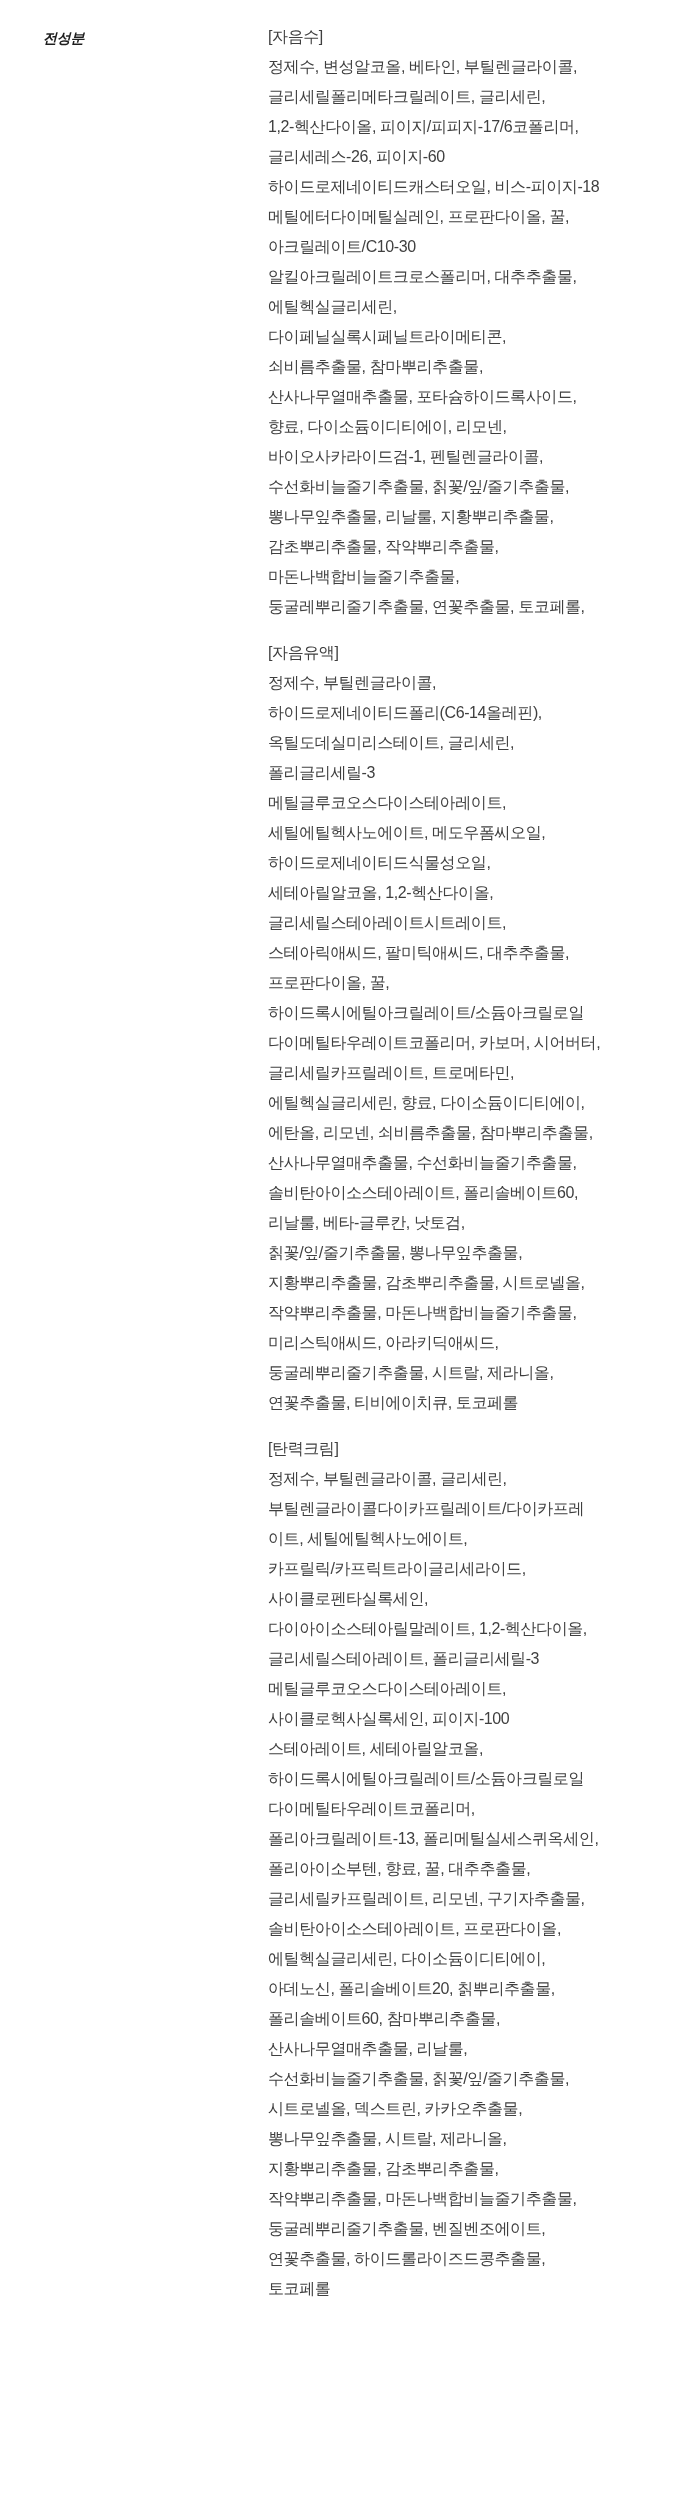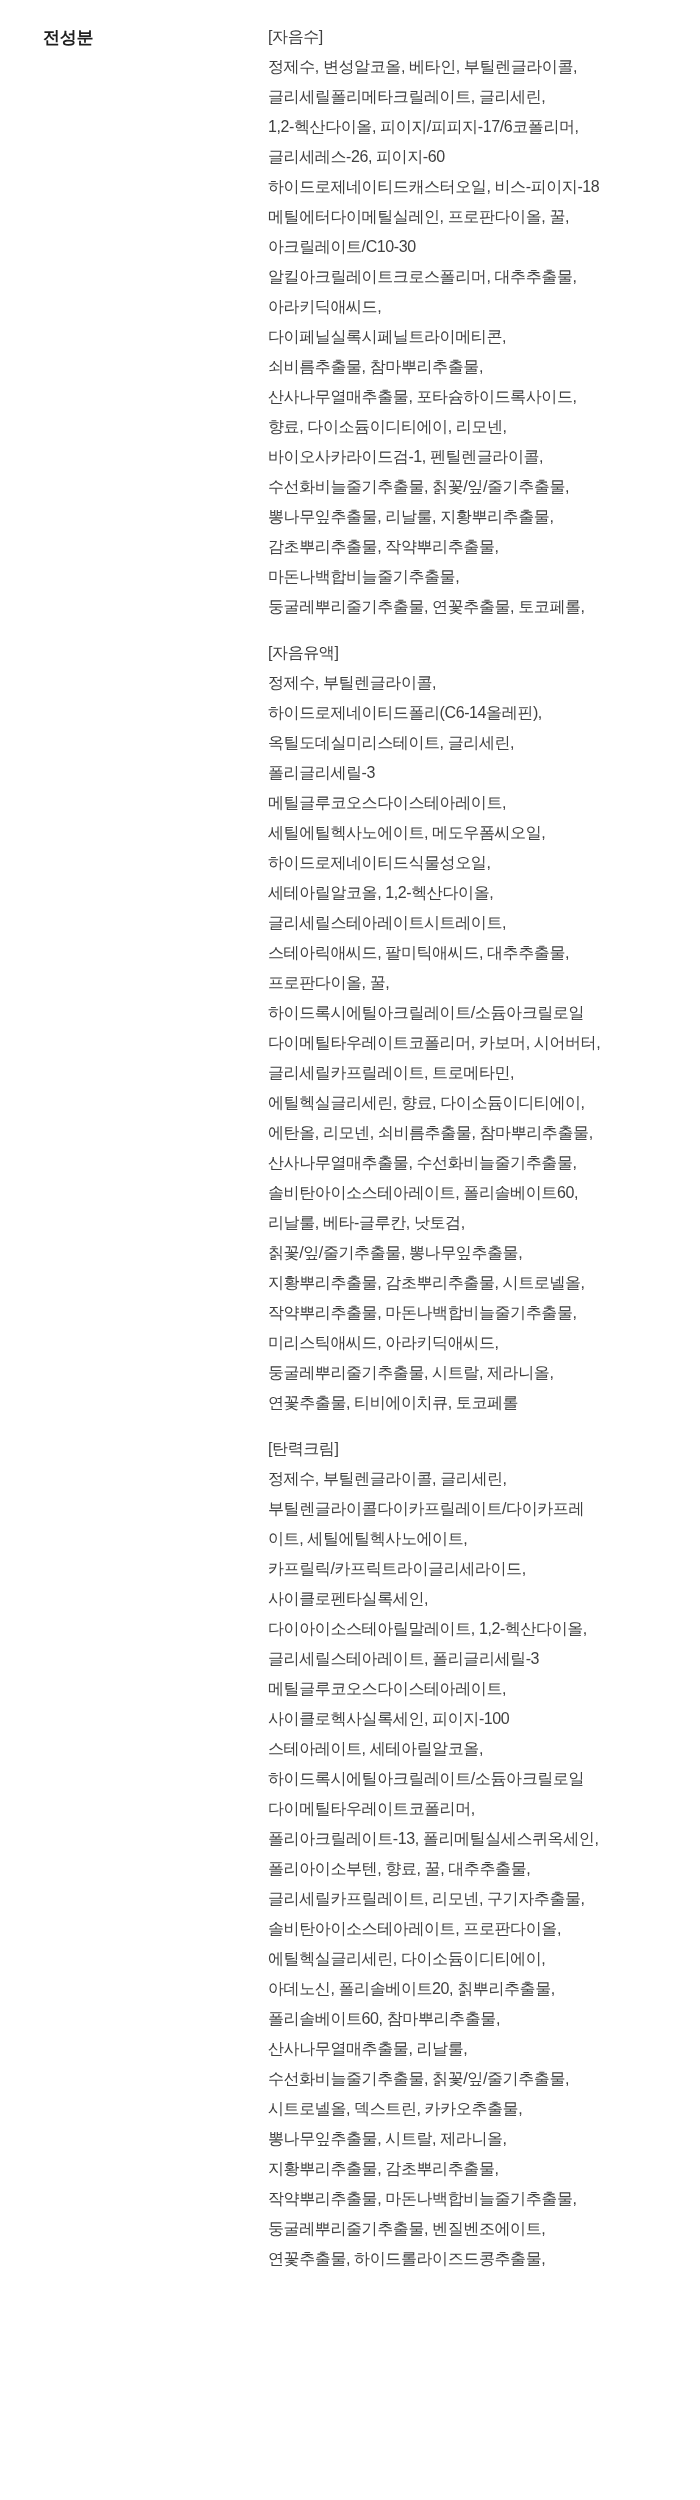--- a/index.html
+++ b/index.html
@@ -11,25 +11,26 @@
     width: 700px;
     height: 2500px;
     position: relative;
     font-family: "Liberation Sans", "DejaVu Sans", sans-serif;
     overflow: hidden;
   }
   .ingredients-label {
     position: absolute;
     left: 43px;
     top: 26px;
-    font-size: 17px;
+    font-size: 14px;
     font-weight: 700;
     color: #1e1e1e;
     letter-spacing: -0.3px;
     line-height: 24px;
+    font-style: italic;
   }
   .ingredient-sections {
     position: absolute;
     left: 268px;
     top: 22px;
     width: 400px;
   }
   .section + .section {
     margin-top: 16px;
   }
@@ -54,21 +55,21 @@
     <div class="section">
       <div class="section-title">[자음수]</div>
       <div class="line">정제수, 변성알코올, 베타인, 부틸렌글라이콜,</div>
       <div class="line">글리세릴폴리메타크릴레이트, 글리세린,</div>
       <div class="line">1,2-헥산다이올, 피이지/피피지-17/6코폴리머,</div>
       <div class="line">글리세레스-26, 피이지-60</div>
       <div class="line">하이드로제네이티드캐스터오일, 비스-피이지-18</div>
       <div class="line">메틸에터다이메틸실레인, 프로판다이올, 꿀,</div>
       <div class="line">아크릴레이트/C10-30</div>
       <div class="line">알킬아크릴레이트크로스폴리머, 대추추출물,</div>
-      <div class="line">아라키딕애씨드,</div>
+      <div class="line">에틸헥실글리세린,</div>
       <div class="line">다이페닐실록시페닐트라이메티콘,</div>
       <div class="line">쇠비름추출물, 참마뿌리추출물,</div>
       <div class="line">산사나무열매추출물, 포타슘하이드록사이드,</div>
       <div class="line">향료, 다이소듐이디티에이, 리모넨,</div>
       <div class="line">바이오사카라이드검-1, 펜틸렌글라이콜,</div>
       <div class="line">수선화비늘줄기추출물, 칡꽃/잎/줄기추출물,</div>
       <div class="line">뽕나무잎추출물, 리날룰, 지황뿌리추출물,</div>
       <div class="line">감초뿌리추출물, 작약뿌리추출물,</div>
       <div class="line">마돈나백합비늘줄기추출물,</div>
       <div class="line">둥굴레뿌리줄기추출물, 연꽃추출물, 토코페롤,</div>
@@ -123,14 +124,15 @@
       <div class="line">아데노신, 폴리솔베이트20, 칡뿌리추출물,</div>
       <div class="line">폴리솔베이트60, 참마뿌리추출물,</div>
       <div class="line">산사나무열매추출물, 리날룰,</div>
       <div class="line">수선화비늘줄기추출물, 칡꽃/잎/줄기추출물,</div>
       <div class="line">시트로넬올, 덱스트린, 카카오추출물,</div>
       <div class="line">뽕나무잎추출물, 시트랄, 제라니올,</div>
       <div class="line">지황뿌리추출물, 감초뿌리추출물,</div>
       <div class="line">작약뿌리추출물, 마돈나백합비늘줄기추출물,</div>
       <div class="line">둥굴레뿌리줄기추출물, 벤질벤조에이트,</div>
       <div class="line">연꽃추출물, 하이드롤라이즈드콩추출물,</div>
+      <div class="line">토코페롤</div>
     </div>
   </div>
 
 </body></html>

